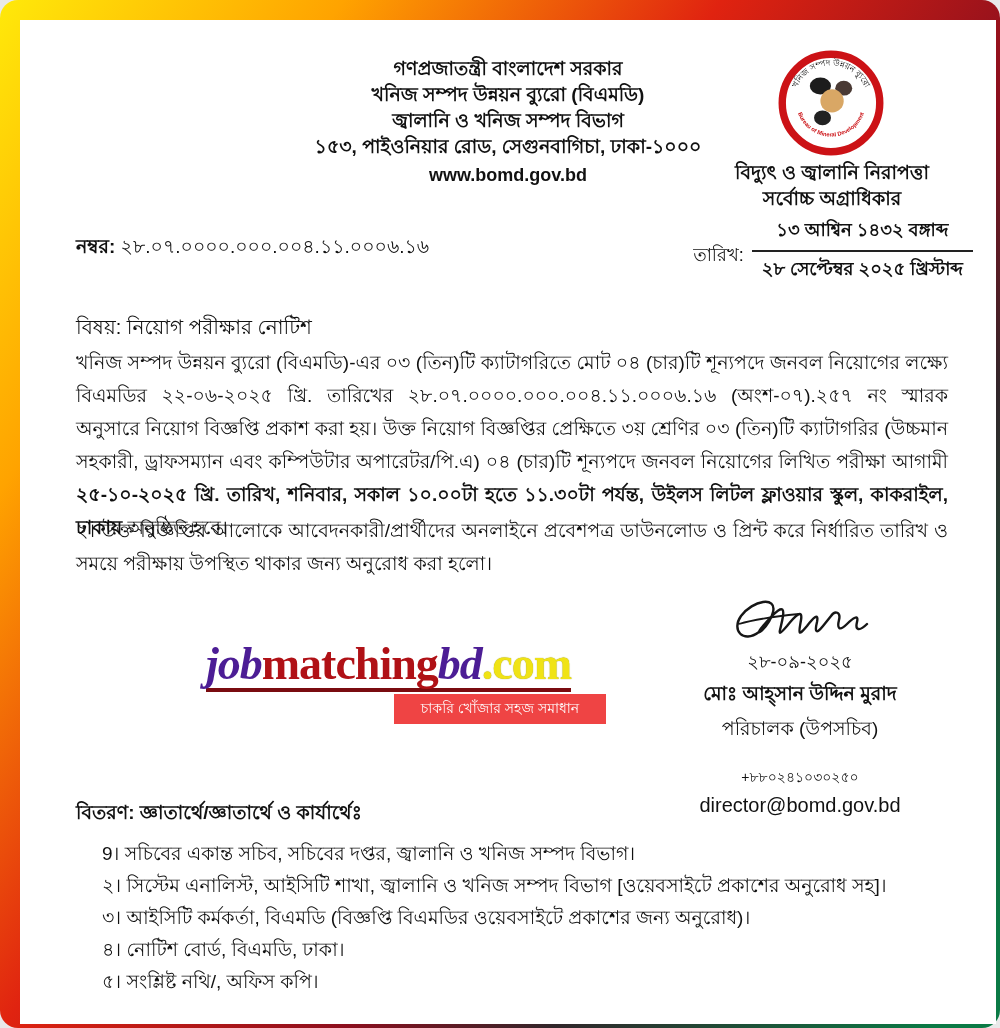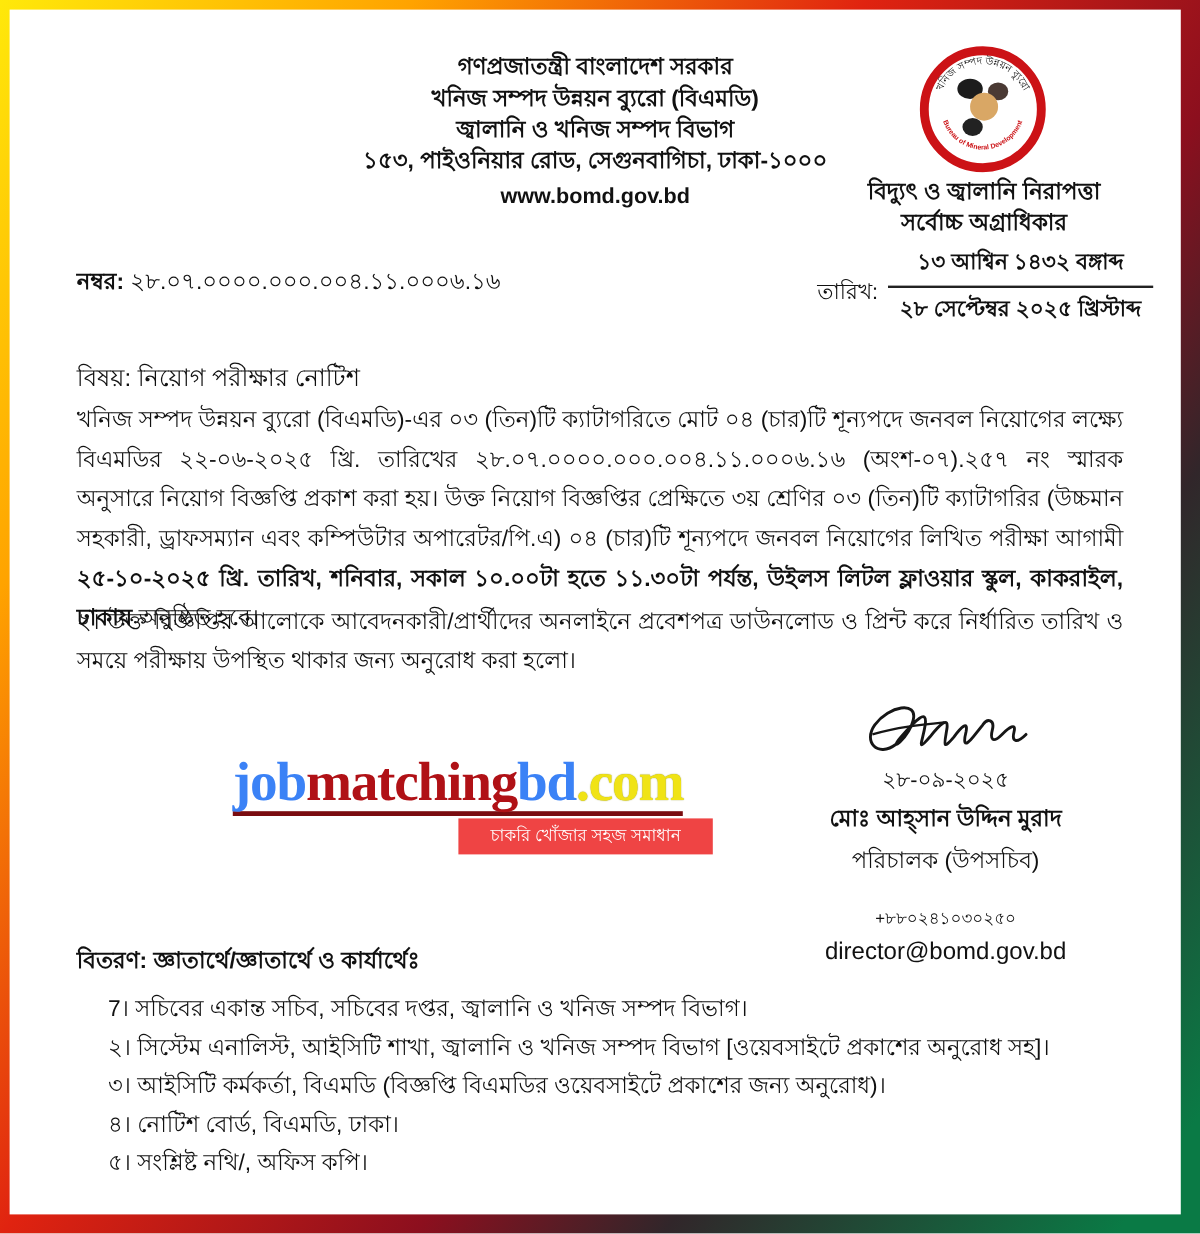--- a/index.html
+++ b/index.html
@@ -1,21 +1,22 @@
 <!DOCTYPE html>
 <html><head>
 <meta charset="utf-8">
 <style>
   html,body{margin:0;padding:0;background:#e9e9e9;}
   .frame{
     box-sizing:border-box;
     width:1000px;height:1028px;
-    padding:8px;
+    padding:20px;
     background:linear-gradient(125deg,#ffe90a 0%,#ffa300 20%,#e02310 42%,#8c0f1e 62%,#31262a 74%,#0a7a45 96%);
     margin:0 auto;
+    border-radius:18px;
   }
   .page{
     position:relative;
     width:976px;height:1004px;
     background:#ffffff;
     font-family:"Liberation Sans","DejaVu Sans",sans-serif;
     color:#111;
     overflow:hidden;
   }
   
@@ -42,21 +43,21 @@
   .sigblock{position:absolute;left:640px;top:574px;width:280px;text-align:center;}
   .sig-svg{display:block;margin:0 auto;}
   .sig-date{font-size:18px;margin-top:-4px;}
   .sig-name{font-size:19px;font-weight:bold;margin-top:0;}
   .sig-role{font-size:19px;margin-top:3px;}
   .sig-phone{font-size:14px;margin-top:20px;}
   .sig-email{font-size:20px;margin-top:4px;}
   
   .wm{position:absolute;left:186px;top:620px;width:400px;}
   .wm-word{font-family:"Liberation Serif","DejaVu Serif",serif;font-weight:bold;font-size:46px;letter-spacing:-1px;line-height:48px;white-space:nowrap;border-bottom:4px solid #7a0c10;display:inline-block;padding-bottom:0px;}
-  .wm-green{color:#3b82f6;}
+  .wm-green{color:#4c1d95;font-style:italic;}
   .wm-red{color:#b01116;}
   .wm-yellow{color:#f0e315;text-shadow:0 0 1px #8a8a00;}
   .wm-tag{display:block;margin-left:auto;margin-top:2px;width:212px;background:#ef4444;color:#ffffff;font-size:14px;text-align:center;padding:3px 4px;box-sizing:border-box;}
   
   .dist{position:absolute;left:56px;top:778px;width:880px;font-size:19px;}
   .dist-head{font-weight:bold;margin-bottom:8px;}
   .dist ul{list-style:none;margin:0;padding:0 0 0 26px;}
   .dist li{line-height:32px;}
 </style>
 </head>
@@ -130,21 +131,21 @@
     </div>
 
     <div class="wm">
       <span class="wm-word"><span class="wm-green">job</span><span class="wm-red">matching</span><span class="wm-green">bd</span><span class="wm-yellow">.com</span></span>
       <span class="wm-tag">চাকরি খোঁজার সহজ সমাধান</span>
     </div>
 
     <div class="dist">
       <div class="dist-head">বিতরণ: জ্ঞাতার্থে/জ্ঞাতার্থে ও কার্যার্থেঃ</div>
       <ul>
-        <li>7। সচিবের একান্ত সচিব, সচিবের দপ্তর, জ্বালানি ও খনিজ সম্পদ বিভাগ।</li>
+        <li>9। সচিবের একান্ত সচিব, সচিবের দপ্তর, জ্বালানি ও খনিজ সম্পদ বিভাগ।</li>
         <li>২। সিস্টেম এনালিস্ট, আইসিটি শাখা, জ্বালানি ও খনিজ সম্পদ বিভাগ [ওয়েবসাইটে প্রকাশের অনুরোধ সহ]।</li>
         <li>৩। আইসিটি কর্মকর্তা, বিএমডি (বিজ্ঞপ্তি বিএমডির ওয়েবসাইটে প্রকাশের জন্য অনুরোধ)।</li>
         <li>৪। নোটিশ বোর্ড, বিএমডি, ঢাকা।</li>
         <li>৫। সংশ্লিষ্ট নথি/, অফিস কপি।</li>
       </ul>
     </div>
 
   </div>
 </div>
 

